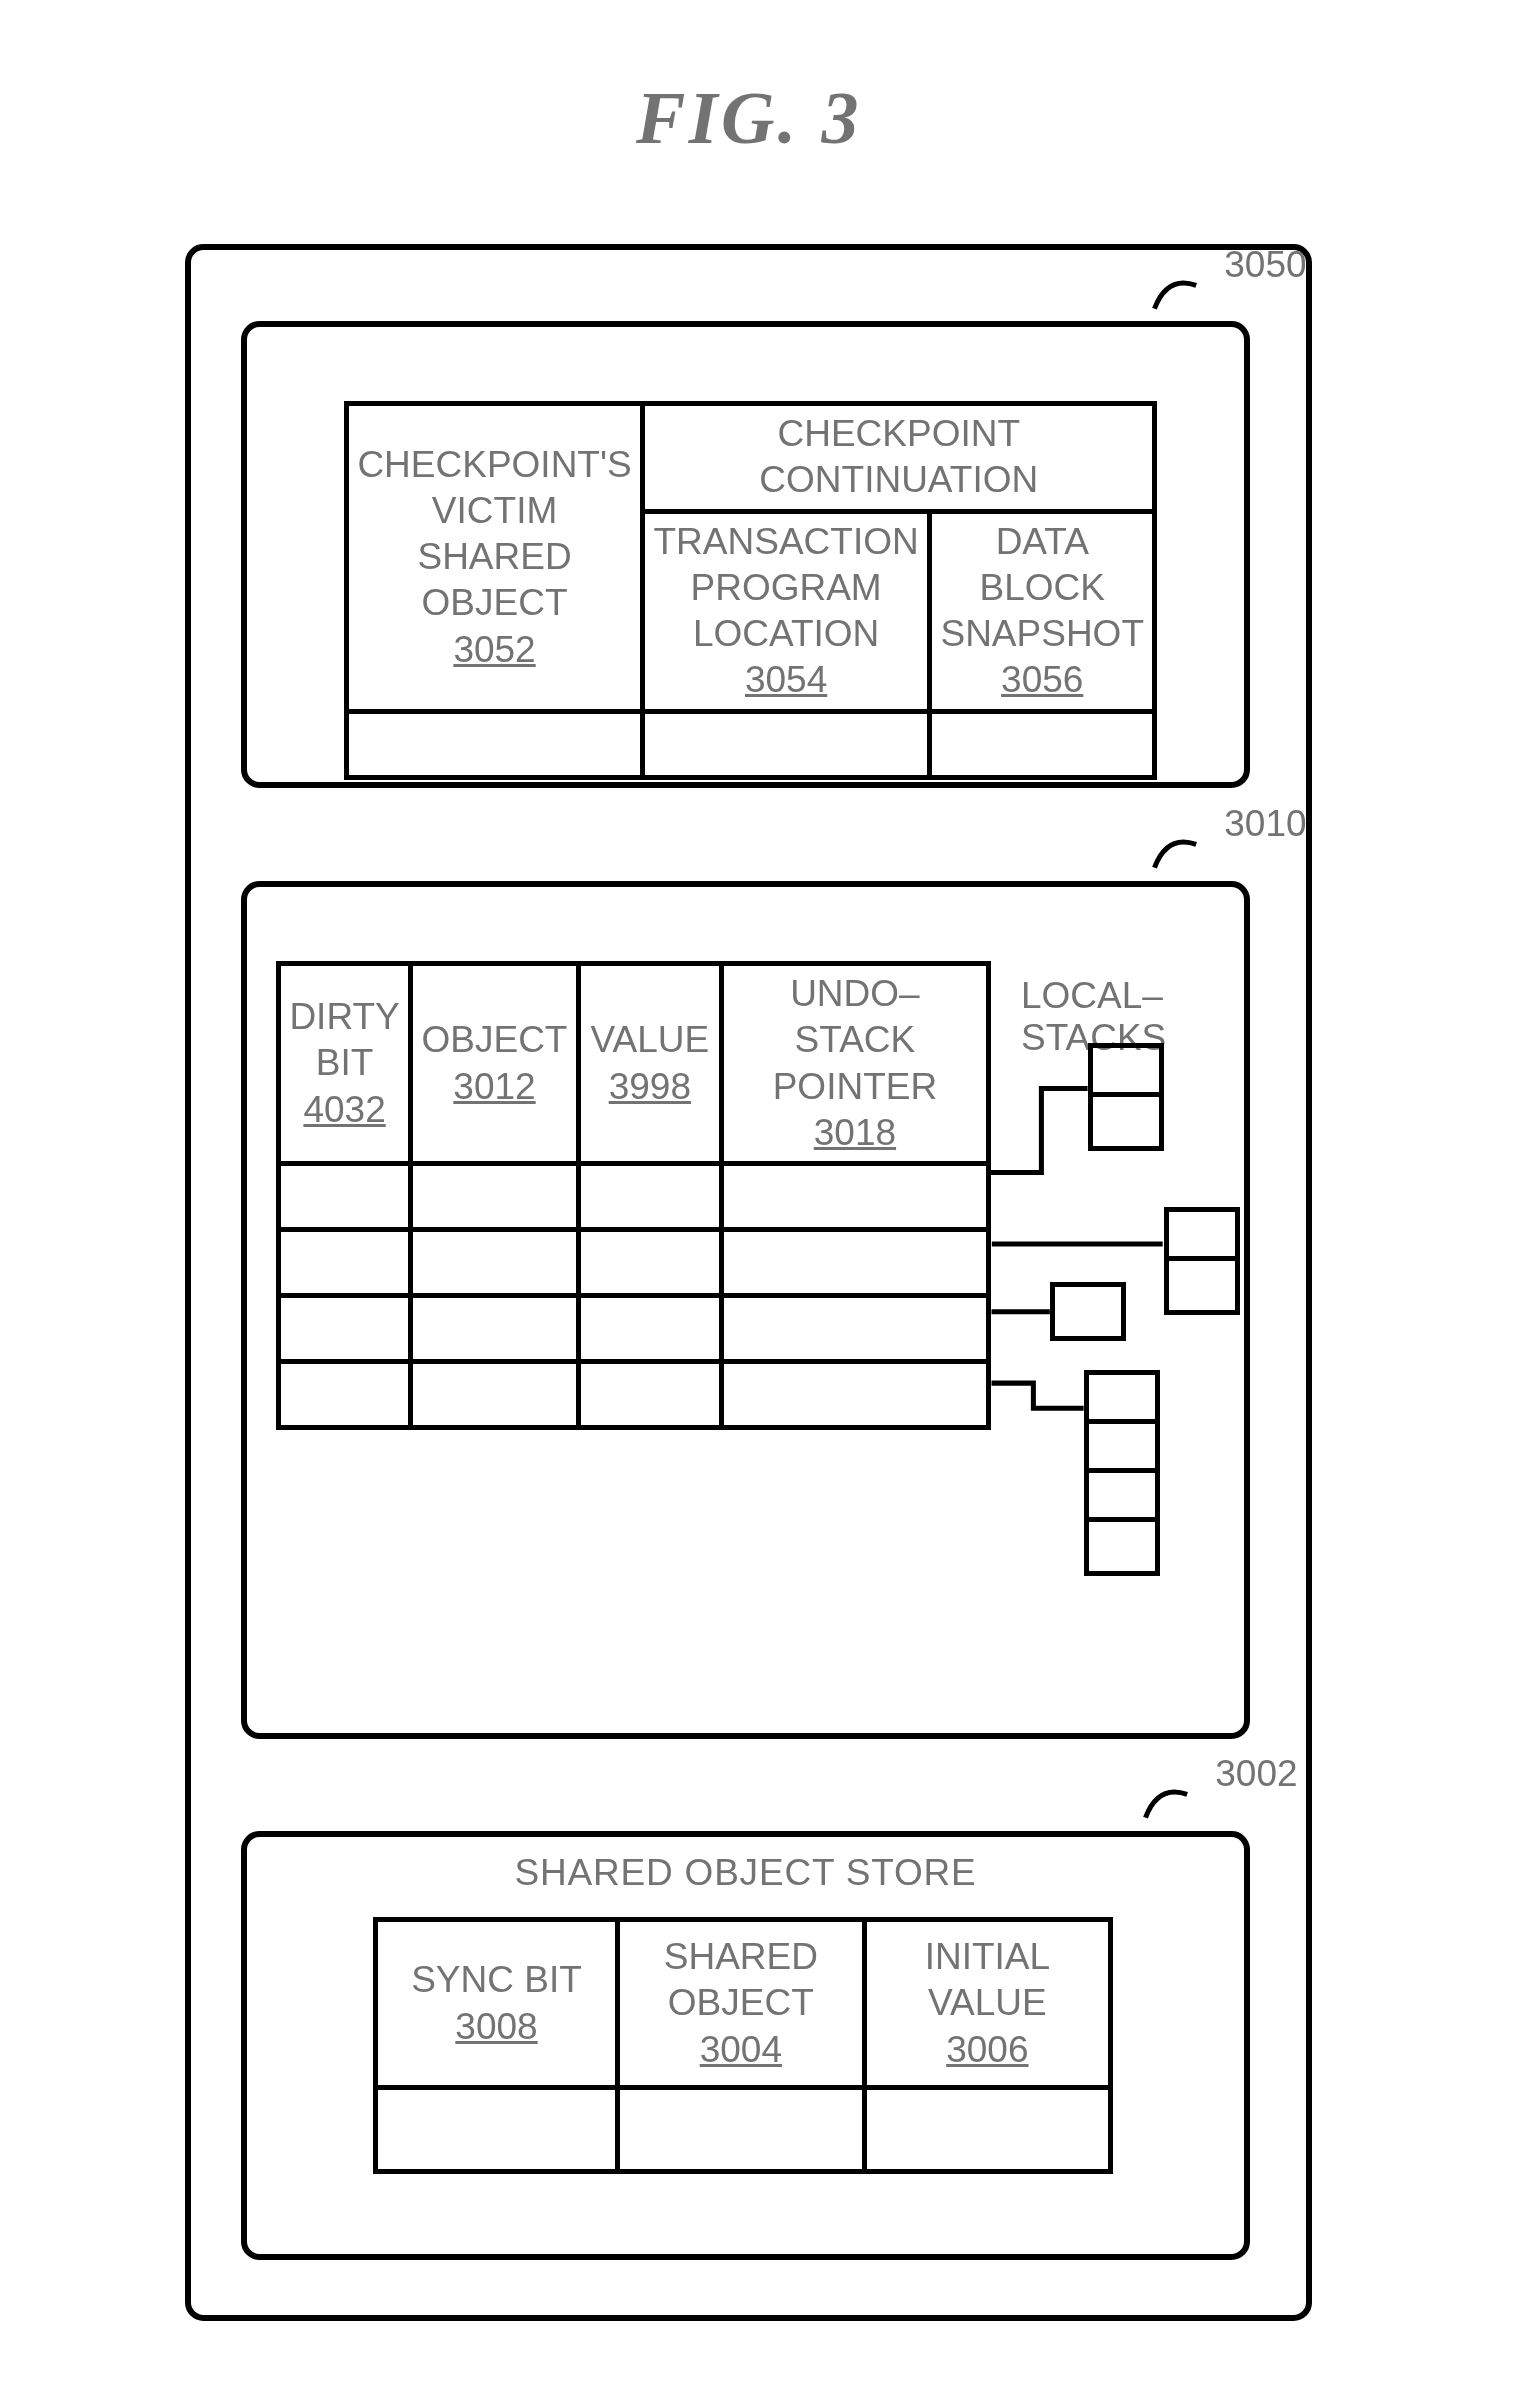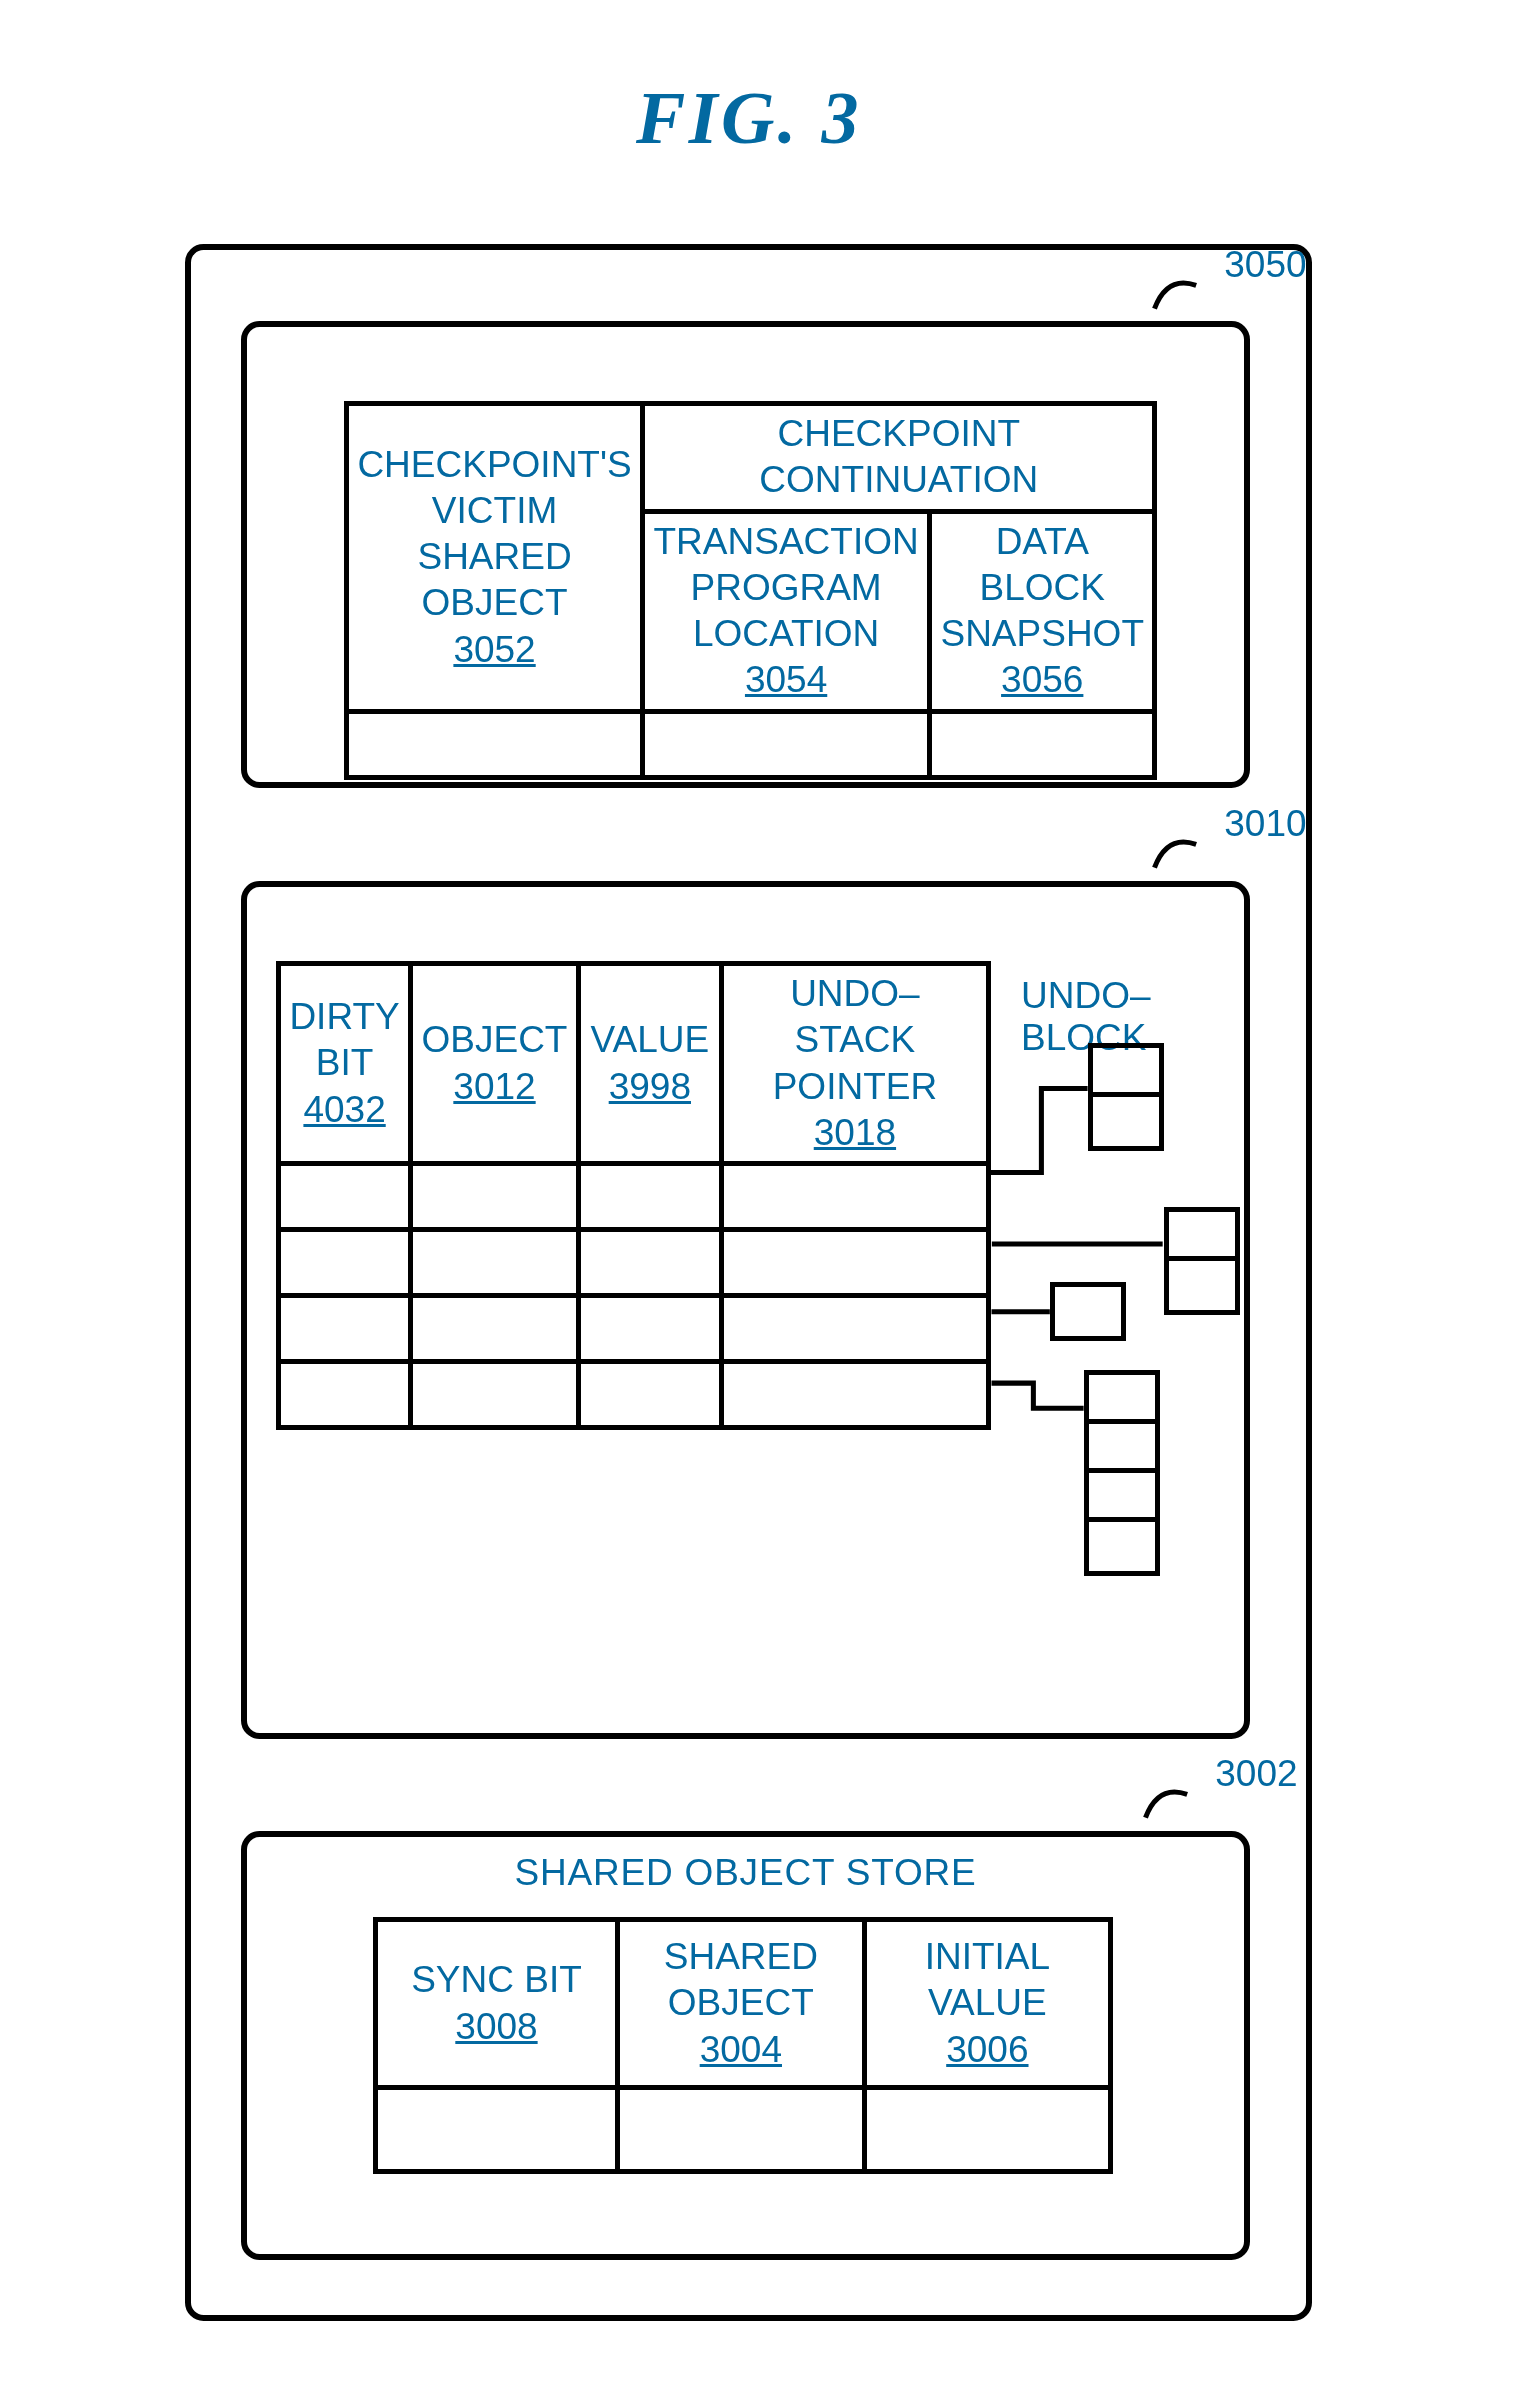--- a/index.html
+++ b/index.html
@@ -2,21 +2,21 @@
 <html style="font-size:13.5px"><head>
 <meta charset="utf-8">
 <style>
   * { box-sizing: border-box; }
   html, body { margin: 0; padding: 0; background: #fff; }
   .page {
     width: 1498px;
     height: 2401px;
     position: relative;
     font-family: "Trebuchet MS", "Lucida Sans Unicode", Arial, sans-serif;
-    color: #0369a1;
+    color: #737373;
   }
   .fig-title {
     position: absolute;
     top: 76px;
     left: 0;
     width: 100%;
     text-align: center;
     font-family: "Times New Roman", serif;
     font-style: italic;
     font-size: 74px;
@@ -174,21 +174,21 @@
             </tr>
         <tr>
               <td style="height:66px;">&nbsp;</td>
               <td>&nbsp;</td>
               <td>&nbsp;</td>
               <td>&nbsp;</td>
             </tr>
       </tbody>
         </table>
 
-      <div style="position:absolute; left:774px; top:88px; font-size:37px;">UNDO–BLOCK</div>
+      <div style="position:absolute; left:774px; top:88px; font-size:37px;">LOCAL–STACKS</div>
 
       <div class="stack" style="left:841px; top:156px; width:76px;">
         <div class="cell" style="height:49px;"></div>
         <div class="cell" style="height:49px;"></div>
       </div>
       <div class="stack" style="left:917px; top:320px; width:76px;">
         <div class="cell" style="height:49px;"></div>
         <div class="cell" style="height:49px;"></div>
       </div>
       <div class="stack" style="left:803px; top:395px; width:76px;">

